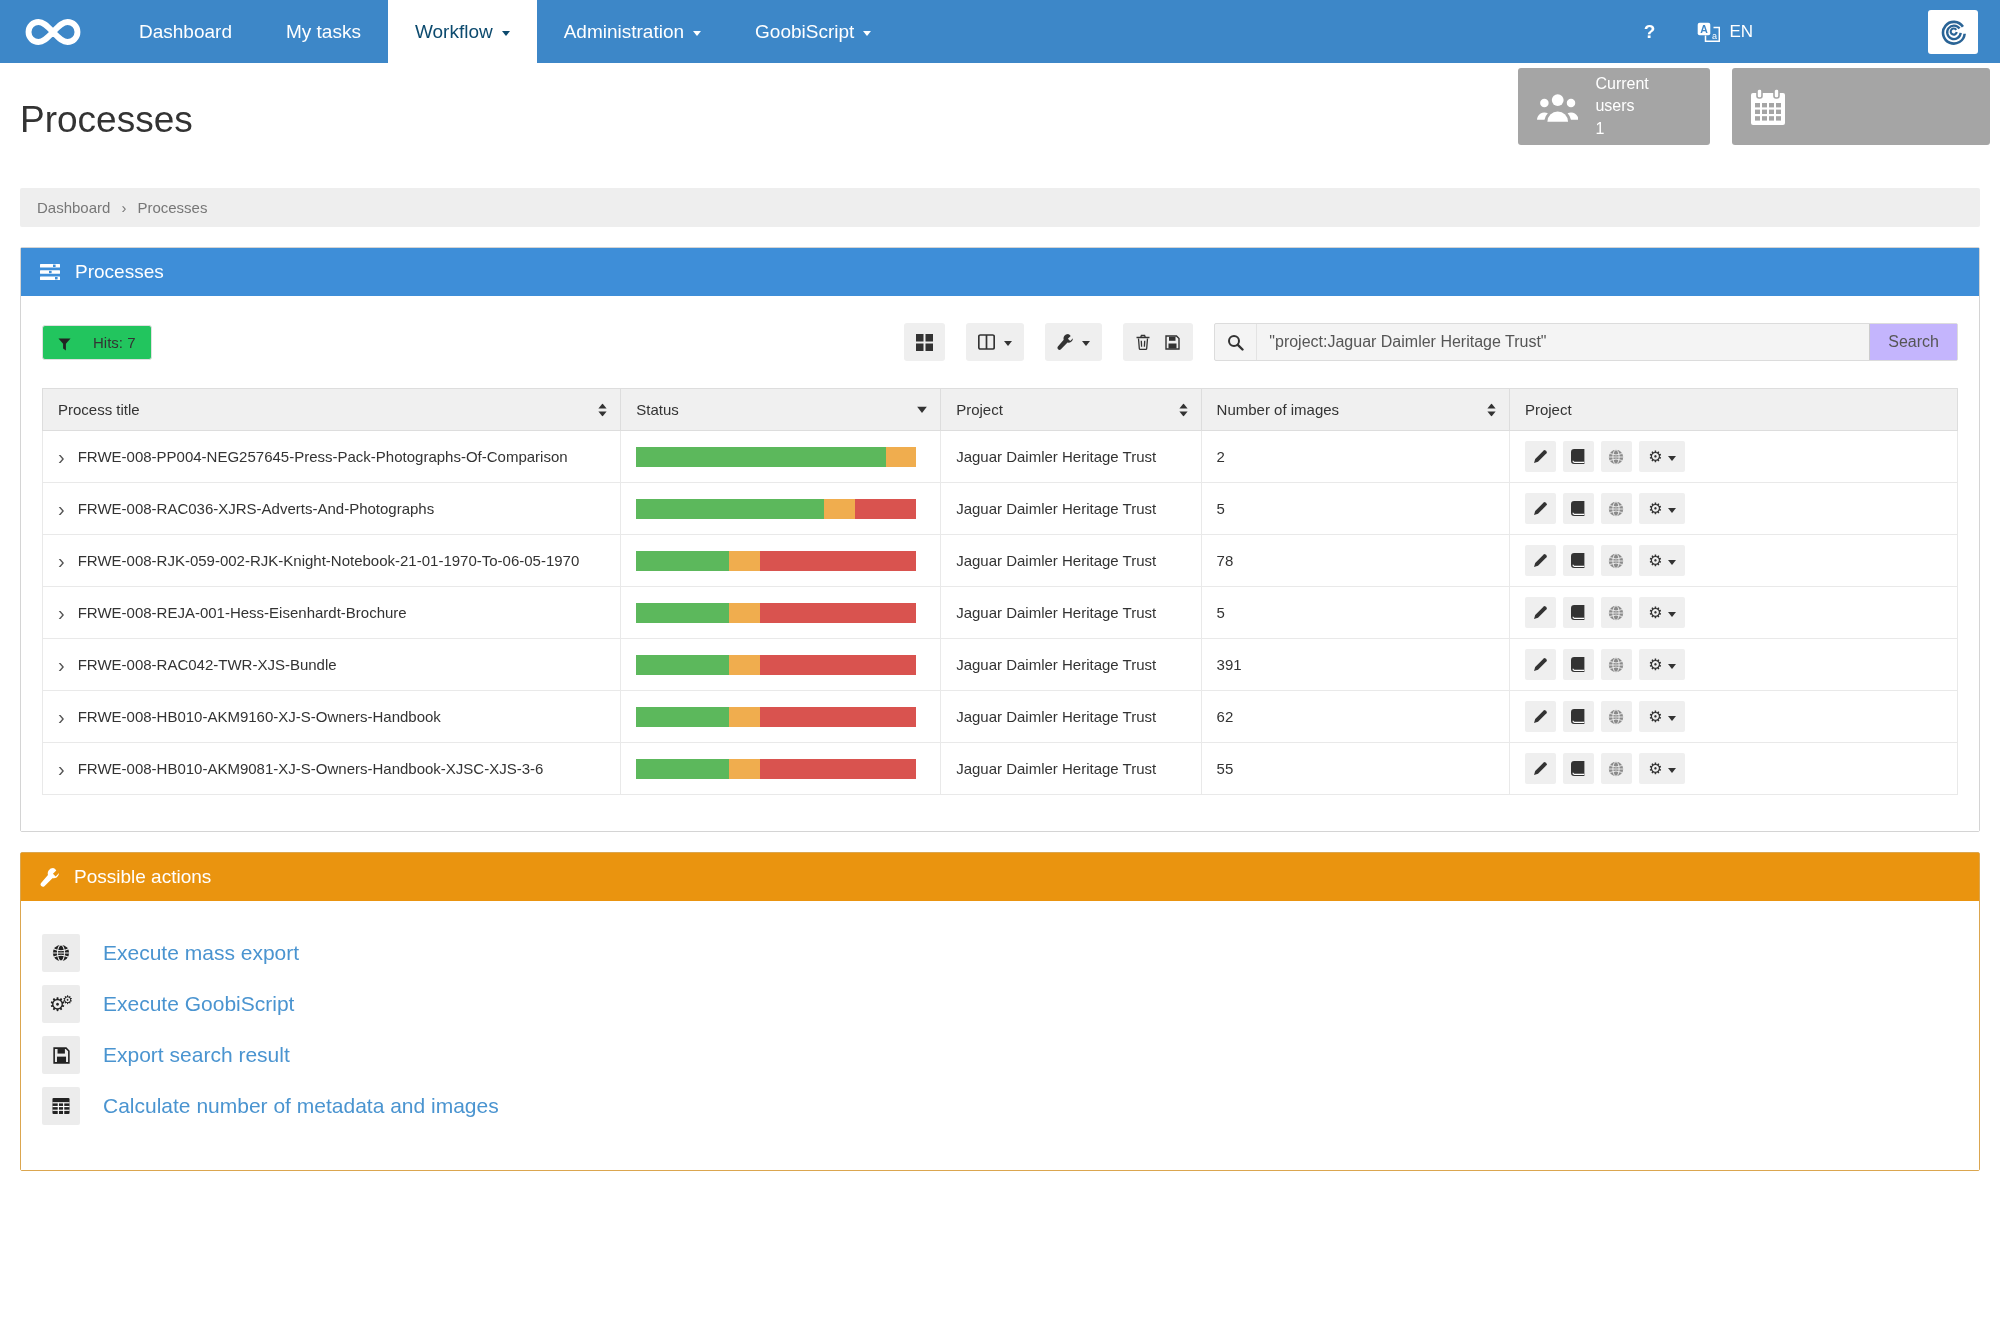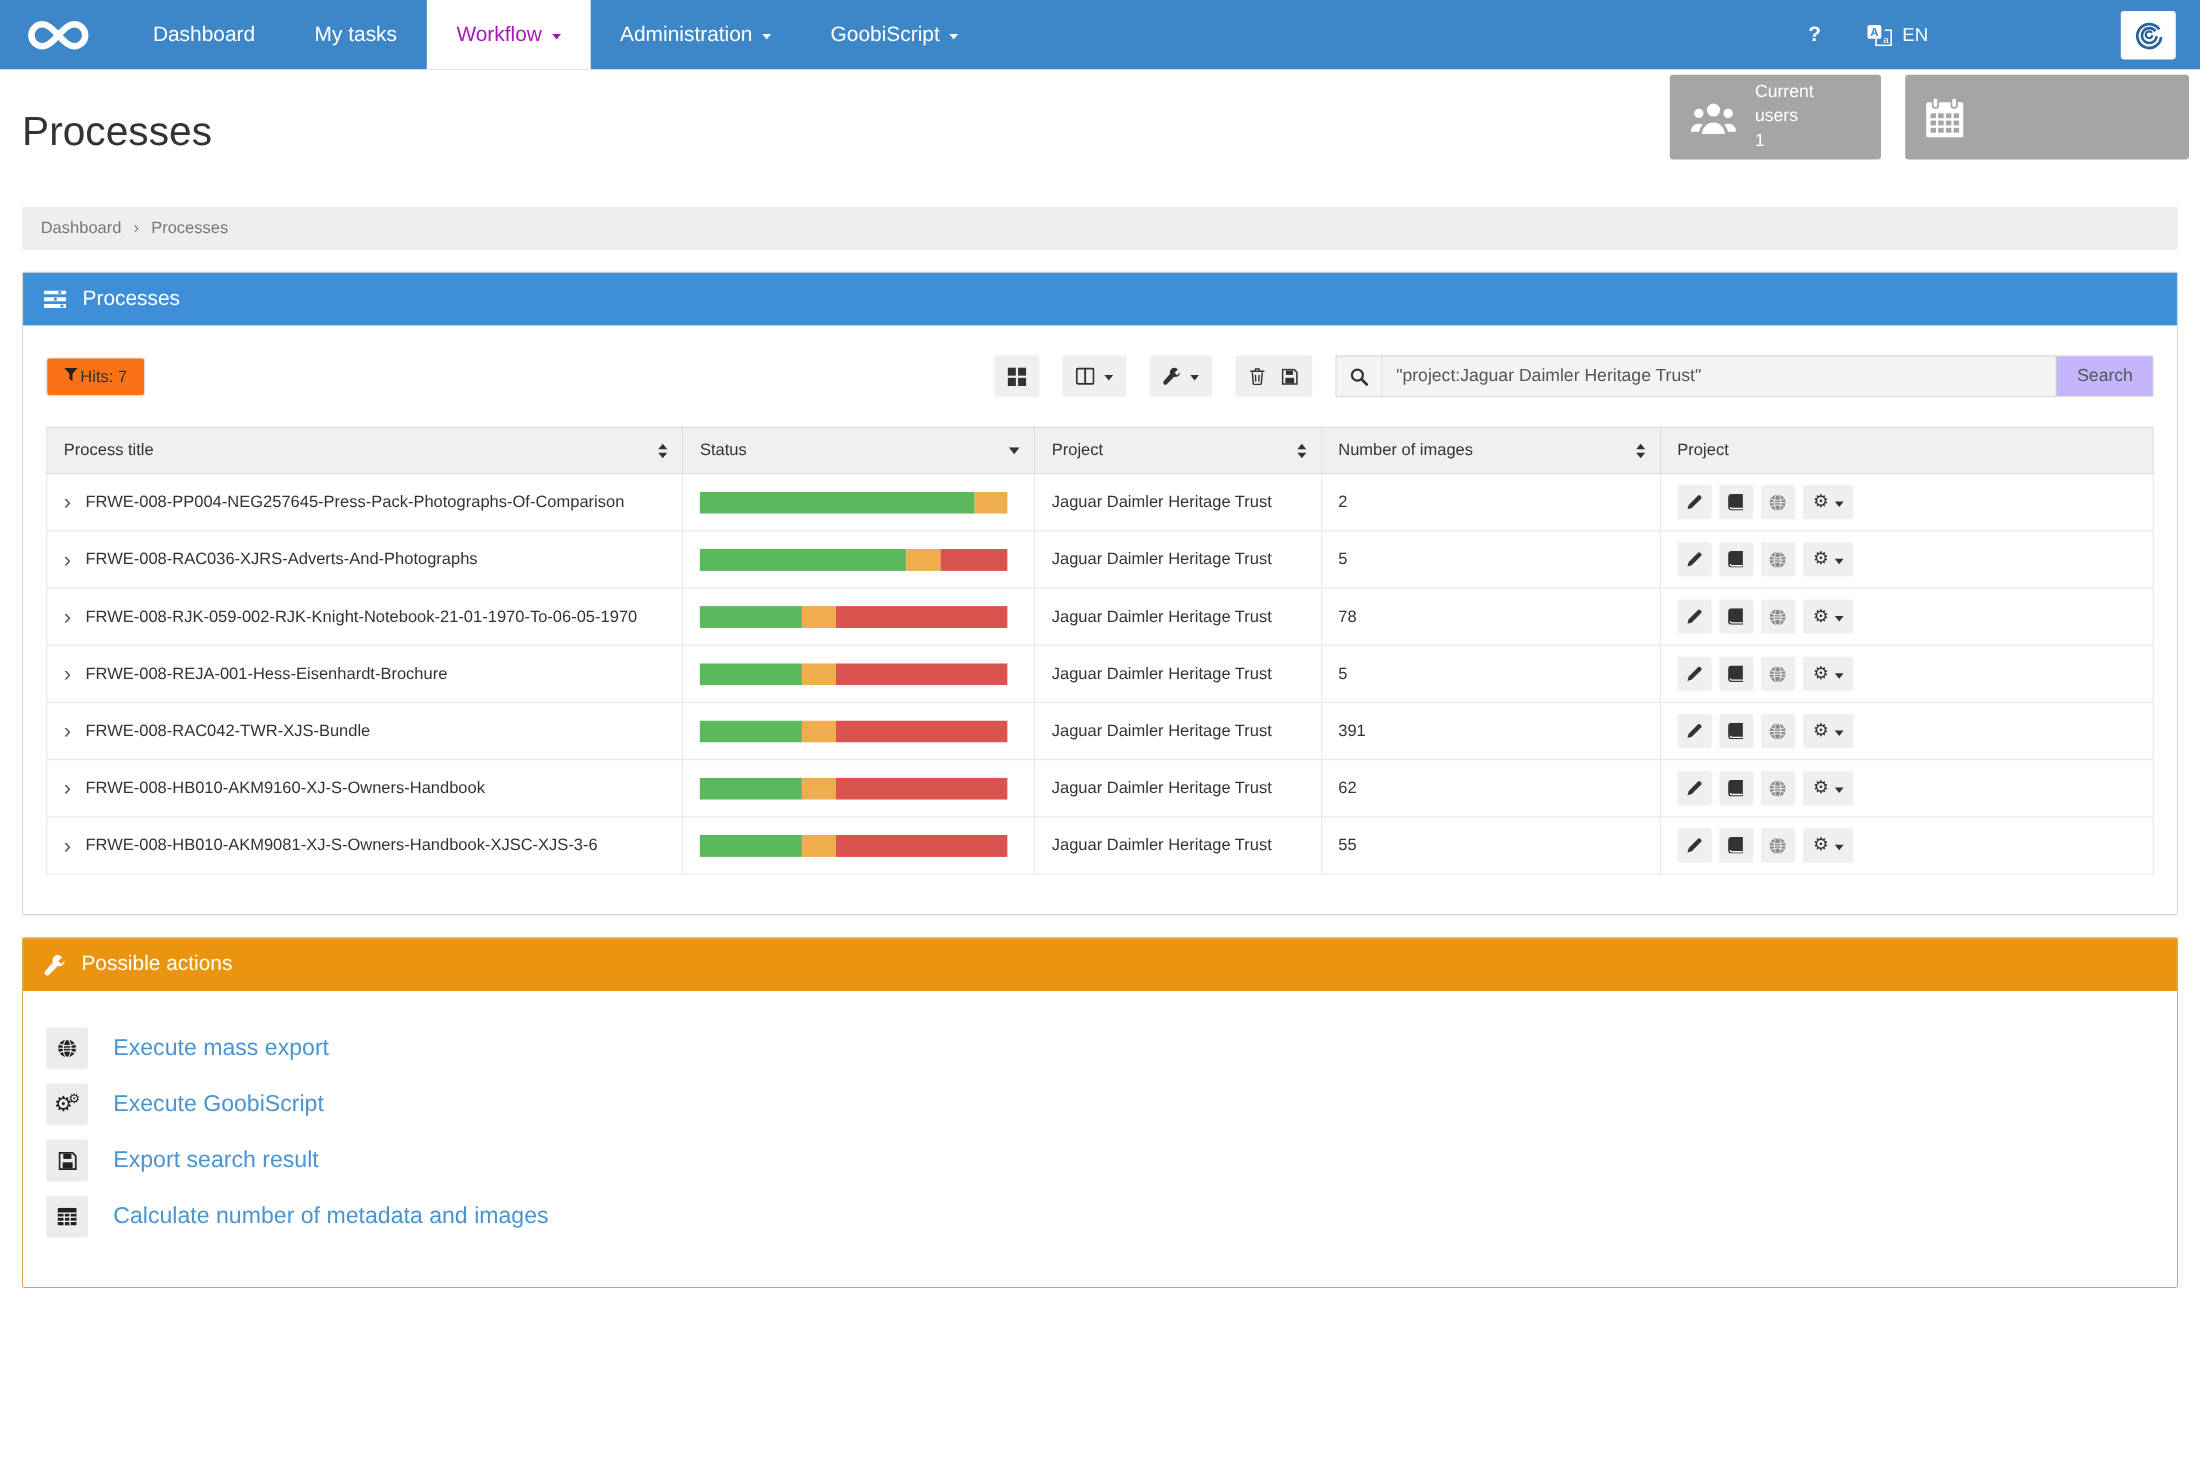--- a/index.html
+++ b/index.html
@@ -7,21 +7,21 @@
   body {
     width:2000px; height:1333px; background:#fff;
     font-family:"Liberation Sans","DejaVu Sans",sans-serif; color:#333;
     position:relative; overflow:hidden;
   }
   
   .navbar { height:63px; background:#3d87c8; display:flex; align-items:stretch; }
   .nav-logo { display:flex; align-items:center; padding:0 30px 0 24px; }
   .nav-items { display:flex; align-items:stretch; }
   .nav-item { display:flex; align-items:center; gap:9px; padding:0 27px; color:#fff; font-size:19px; cursor:pointer; white-space:nowrap; }
-  .nav-item.active { background:#fff; color:#a21caf; }
+  .nav-item.active { background:#fff; color:#0c4a6e; }
   .caret { width:0; height:0; border-left:4.5px solid transparent; border-right:4.5px solid transparent; border-top:5px solid currentColor; margin-top:3px; display:inline-block; }
   .nav-right { margin-left:auto; display:flex; align-items:center; }
   .nav-help { color:#fff; font-size:19px; font-weight:bold; cursor:pointer; }
   .nav-lang { display:flex; align-items:center; gap:9px; color:#fff; font-size:17px; margin-left:42px; cursor:pointer; }
   .nav-brand { width:50px; height:44px; background:#fff; border-radius:3px; margin:0 22px 0 175px; display:flex; align-items:center; justify-content:center; }
   
   .page-head { position:relative; padding:0 20px; height:125px; }
   h1.page-title { font-size:37px; font-weight:400; color:#333; margin:0; padding-top:36px; }
   .widgets { position:absolute; top:5px; right:10px; display:flex; gap:22px; }
   .widget { background:#a5a5a5; border-radius:3px; height:77px; display:flex; align-items:center; gap:17px; padding:0 19px; color:#fff; cursor:pointer; }
@@ -34,21 +34,21 @@
   .crumb-sep { color:#777; }
   
   .panel { margin:20px 20px 0; border:1px solid #d4d4d4; border-radius:2px; }
   .panel.orange-border { border-color:#dba64f; }
   .panel-header { height:48px; display:flex; align-items:center; gap:15px; padding:0 19px; color:#fff; font-size:19px; }
   .panel-header.blue { background:#3e8ed8; }
   .panel-header.orange { background:#ea940f; }
   .panel-body { background:#fff; padding:27px 21px 36px; }
   
   .toolbar { display:flex; align-items:center; margin-bottom:27px; }
-  .hits-btn { background:#f97316; border:1px solid #e0e0e0; border-radius:3px; padding:8px 15px; font-size:15px; color:#333; display:flex; align-items:flex-start; gap:2px; cursor:pointer; font-family:inherit; }
+  .hits-btn { background:#22c55e; border:1px solid #e0e0e0; border-radius:3px; padding:8px 15px; font-size:15px; color:#333; display:flex; align-items:flex-end; gap:22px; cursor:pointer; font-family:inherit; }
   .toolbar-right { margin-left:auto; display:flex; align-items:center; gap:21px; }
   .tool-btn { background:#efefef; border:none; border-radius:3px; height:38px; display:flex; align-items:center; gap:9px; padding:0 12px; color:#333; cursor:pointer; }
   .tool-group { background:#efefef; border-radius:3px; height:38px; display:flex; align-items:center; gap:15px; padding:0 13px; }
   .tool-group .bare-btn { background:none; border:none; padding:0; display:flex; align-items:center; cursor:pointer; }
   .search-group { display:flex; align-items:stretch; height:38px; border:1px solid #dcdcdc; border-radius:2px; background:#f4f4f4; }
   .search-icon-box { display:flex; align-items:center; padding:0 12px; border-right:1px solid #e3e3e3; }
   .search-input { width:612px; border:none; background:transparent; font-size:16px; color:#555; outline:none; font-family:inherit; padding:0 12px; }
   .search-btn { border:none; border-left:1px solid #ccc; background:#c4b5fd; font-size:16px; color:#555; padding:0 18px; font-family:inherit; cursor:pointer; }
   
   table.proc { width:100%; border-collapse:collapse; table-layout:fixed; }

